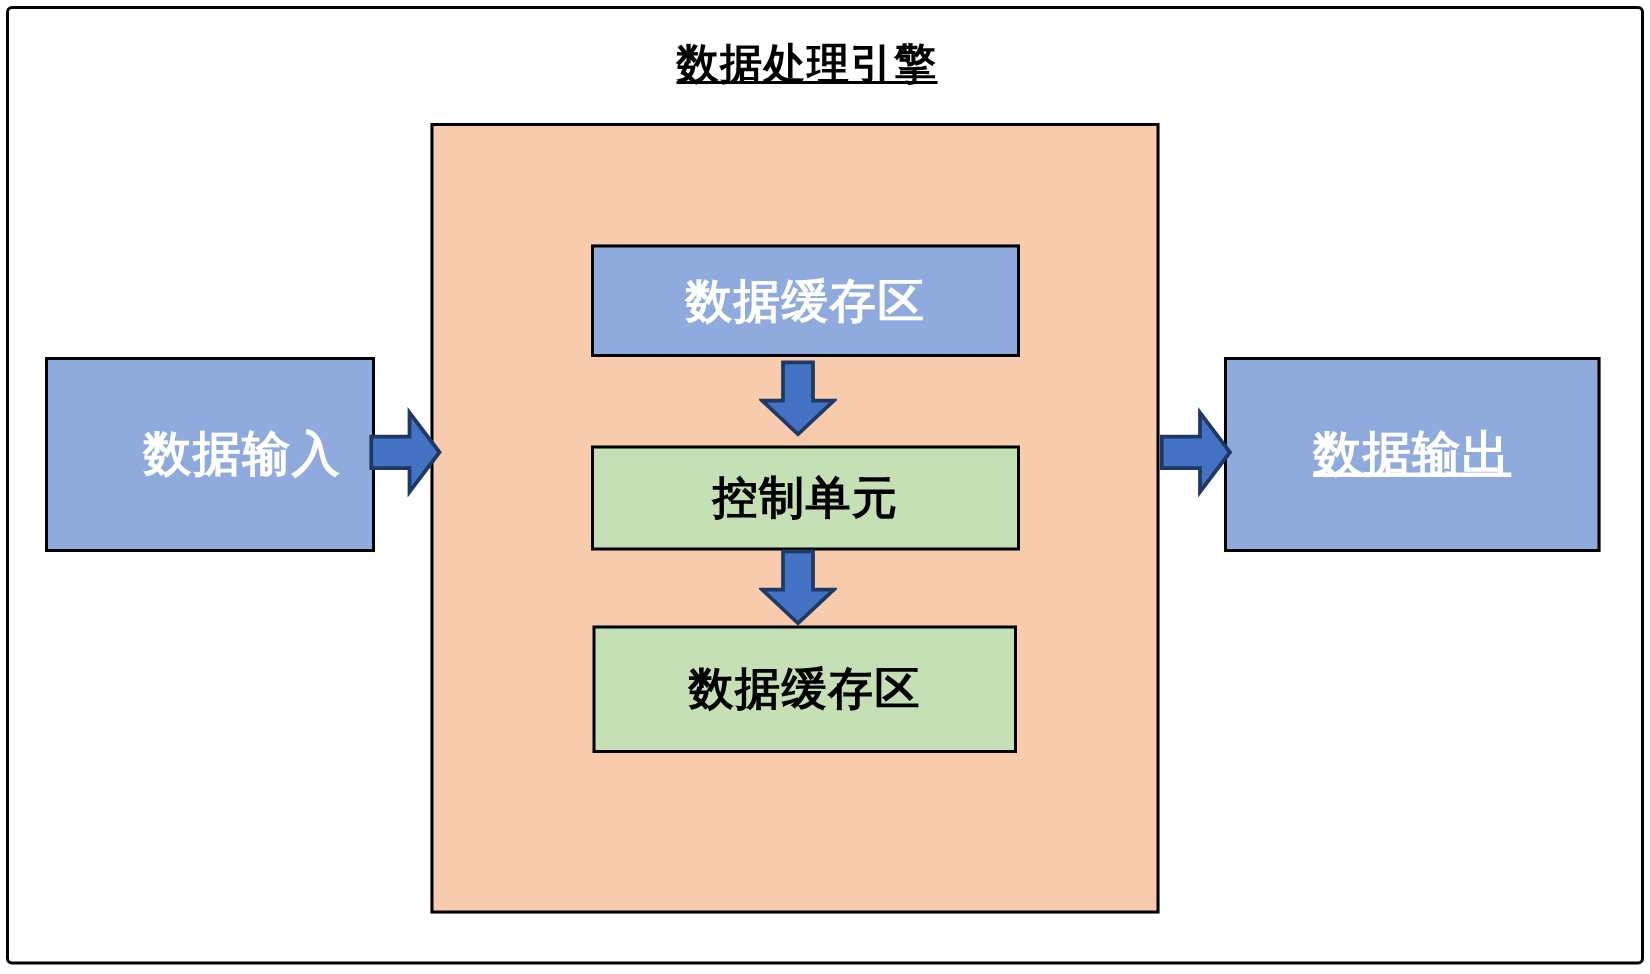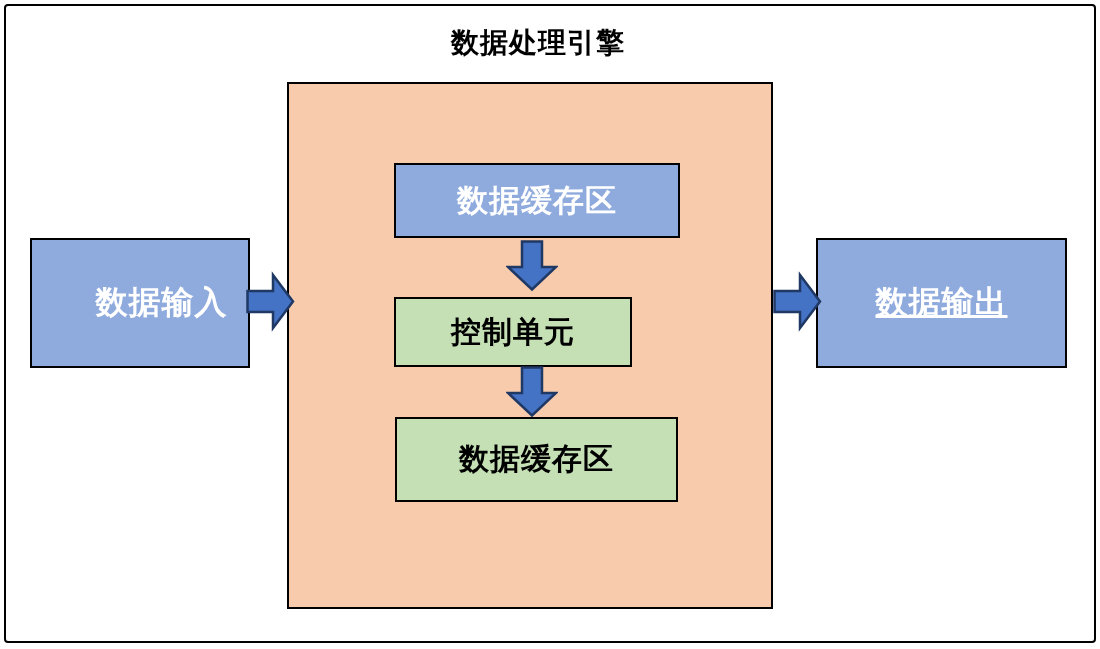--- a/index.html
+++ b/index.html
@@ -25,20 +25,21 @@
   }
   .diagram-title {
     position: absolute;
     left: 288px; top: 24px;
     width: 500px;
     text-align: center;
     font-size: 28px;
     font-weight: 700;
     color: #000000;
     letter-spacing: 1px;
+    text-decoration: underline;
   }
   .engine-container {
     position: absolute;
     left: 287px; top: 82px;
     width: 482px; height: 523px;
     background: #F8CBAD;
     border: 2px solid #000000;
   }
   .node {
     position: absolute;
@@ -55,21 +56,21 @@
     background: #8FAADC;
     color: #ffffff;
   }
   .node-green {
     background: #C5E0B4;
     color: #000000;
   }
   .node-input  { left: 30px;  top: 238px; width: 220px; height: 130px; font-size: 32px; padding-left: 43px; }
   .node-output { left: 816px; top: 238px; width: 251px; height: 130px; font-size: 32px; text-decoration: underline; }
   .node-buffer  { left: 394px; top: 163px; width: 286px; height: 75px; font-size: 31px; }
-  .node-control { left: 394px; top: 297px; width: 238px; height: 70px; font-size: 30px; }
+  .node-control { left: 394px; top: 297px; width: 286px; height: 70px; font-size: 30px; }
   .node-compute { left: 395px; top: 417px; width: 283px; height: 85px; font-size: 30px; }
   .arrow {
     position: absolute;
   }
   .arrow-in   { left: 246px; top: 269px; }
   .arrow-out  { left: 773px; top: 269px; }
   .arrow-d1   { left: 506px; top: 240px; }
   .arrow-d2   { left: 506px; top: 366px; }
 </style>
 </head>

